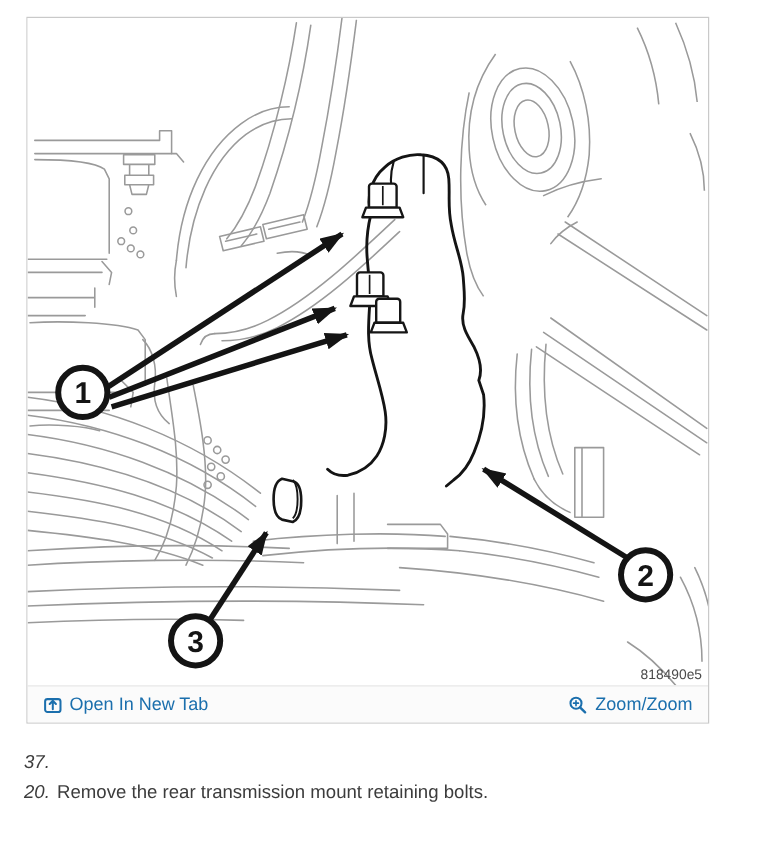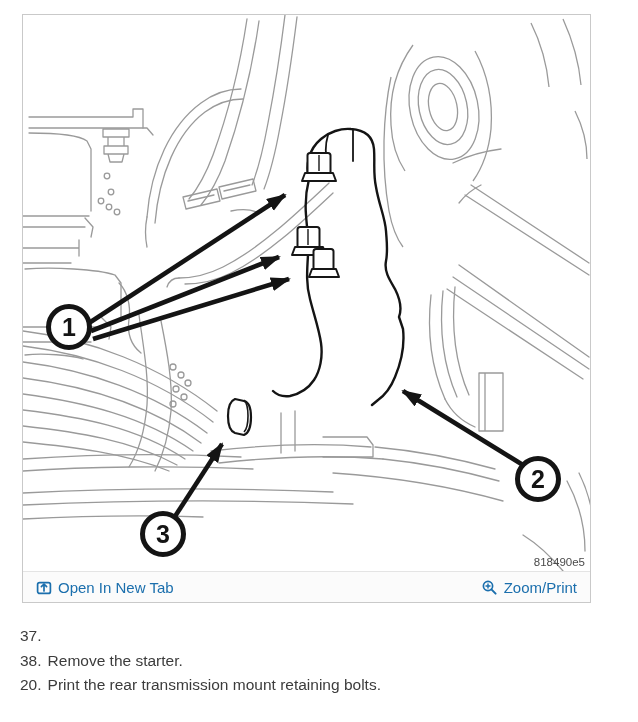--- a/index.html
+++ b/index.html
@@ -22,21 +22,21 @@
   .fig-link{
     color:#1b6fad;font-size:15px;display:flex;align-items:center;gap:6px;
     cursor:pointer;text-decoration:none;white-space:nowrap;
   }
   .fig-link svg{flex:0 0 auto;}
   .steps{
     position:absolute;left:20px;top:624px;right:10px;
     color:#3c3c3c;font-size:15.5px;line-height:24.5px;
   }
   .step-row{display:flex;}
-  .step-num{margin-right:6px;}
+  .step-num{margin-right:6px;font-style:italic;}
   .gray{stroke:#9a9a9a;fill:none;stroke-width:1.3;stroke-linecap:round;stroke-linejoin:round;}
   .grayf{stroke:#9a9a9a;fill:none;stroke-width:1.3;}
   .ink{stroke:#141414;fill:none;stroke-width:2.4;stroke-linecap:round;stroke-linejoin:round;}
   .boltw{stroke:#161616;fill:#ffffff;stroke-width:2;stroke-linejoin:round;}
   .arrow{stroke:#141414;fill:none;stroke-width:4.6;}
   .callout-circle{fill:#ffffff;stroke:#141414;stroke-width:5;}
   .callout-text{fill:#141414;font-family:"Liberation Sans",sans-serif;font-size:25px;font-weight:bold;text-anchor:middle;}
   .figcode{fill:#4a4a4a;font-family:"Liberation Sans",sans-serif;font-size:11.5px;text-anchor:end;}
 </style>
 </head>
@@ -215,30 +215,26 @@
         <path d="M8,12 V5.2 M5.4,7.6 L8,5 L10.6,7.6" fill="none" stroke="#1b6fad" stroke-width="1.7" stroke-linecap="round" stroke-linejoin="round"></path>
       </svg>
       <span>Open In New Tab</span>
     </a>
     <a class="fig-link">
       <svg width="17" height="17" viewBox="0 0 17 17">
         <circle cx="7" cy="7" r="4.6" fill="none" stroke="#1b6fad" stroke-width="1.7"></circle>
         <path d="M10.4,10.4 L14.6,14.6" stroke="#1b6fad" stroke-width="2" stroke-linecap="round"></path>
         <path d="M7,5 V9 M5,7 H9" stroke="#1b6fad" stroke-width="1.4" stroke-linecap="round"></path>
       </svg>
-      <span>Zoom/Print</span>
+      <span>Zoom/Zoom</span>
     </a>
   </div>
 </div>
 
 <div class="steps">
   <div class="step-row">
     <span class="step-num">37.</span>
   </div>
   <div class="step-row">
-    <span class="step-num">38.</span>
-    <span>Remove the starter.</span>
-  </div>
-  <div class="step-row">
     <span class="step-num">20.</span>
-    <span>Print the rear transmission mount retaining bolts.</span>
+    <span>Remove the rear transmission mount retaining bolts.</span>
   </div>
 </div>
 
 </body></html>

